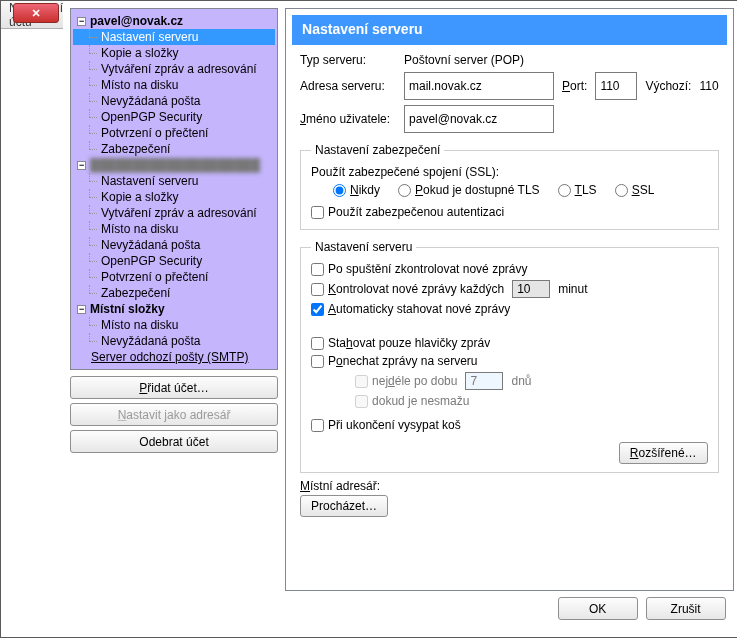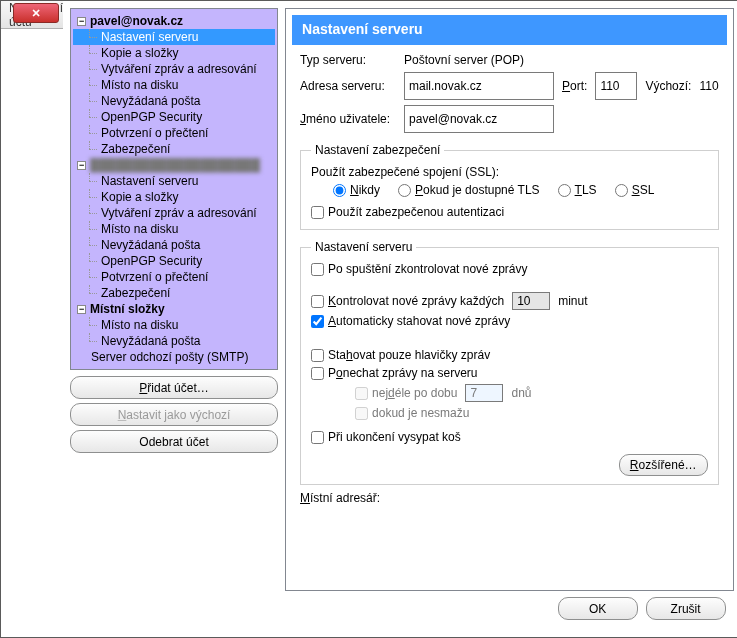--- a/index.html
+++ b/index.html
@@ -21,31 +21,31 @@
   
   .tree { width:208px; border:1px solid #828790; background:#c4b5fd; overflow:auto;
           padding:4px 2px 4px 2px; }
   .tree-item { white-space:nowrap; padding:1px 2px 1px 4px; cursor:default; }
   .tree-root { font-weight:bold; }
   .tree-child { padding-left:28px; position:relative; }
   .tree-child::before { content:""; position:absolute; left:16px; top:0; bottom:50%;
       border-left:1px dotted #999; }
   .tree-child::after  { content:""; position:absolute; left:16px; top:50%; width:8px;
       border-top:1px dotted #999; }
-  .tree-sub { padding-left:18px; }
+  .tree-sub { padding-left:18px;text-decoration:underline; }
   .tree-item.selected { background:#3399ff; color:#fff; }
   .expander { display:inline-block; width:9px; height:9px; border:1px solid #888; background:#fff;
       margin-right:4px; text-align:center; line-height:7px; font-size:9px; vertical-align:middle;}
   .blurred { filter: blur(2px); color:#777; }
 
   
   .leftcol { width:208px; display:flex; flex-direction:column; gap:6px; }
   .sidebuttons { display:flex; flex-direction:column; gap:4px; }
   .btn { border:1px solid #8e8f8f; background:linear-gradient(#fdfdfd,#e7e7e7);
-         border-radius:10px; height:23px; display:flex; align-items:center; justify-content:center;
+         border-radius:3px; height:23px; display:flex; align-items:center; justify-content:center;
          padding:0 10px; cursor:default; }
   .btn.disabled { color:#9a9a9a; }
   .btn.small { height:22px; }
 
   
   .rightcol { flex:1; display:flex; flex-direction:column; gap:6px; }
   .panelbox { flex:1; border:1px solid #828790; background:#fff; padding:0; display:flex; flex-direction:column; }
   .panelhead { background:#3e97ff; color:#fff; font-weight:bold; padding:6px 10px 8px 10px; font-size:14px;
                margin:6px 6px 6px 6px; }
   .panelbody { padding:2px 14px 10px 14px; display:flex; flex-direction:column; gap:6px; }
@@ -126,21 +126,21 @@
         <div class="tree-item tree-child"><span>Nevyžádaná pošta</span></div>
 
         <div class="tree-item tree-sub"><span>Server odchozí pošty (SMTP)</span></div>
       </div>
 
       <div class="sidebuttons">
         <div class="btn">
             <span><span class="u">P</span><span>řidat účet…</span></span>
           </div>
         <div class="btn disabled">
-            <span><span class="u" style="text-decoration-color:#bbb">N</span><span>astavit jako výchozí</span></span>
+            <span><span class="u" style="text-decoration-color:#bbb">N</span><span>astavit jako adresář</span></span>
           </div>
         <div class="btn">
             <span>Odebrat účet</span>
           </div>
       </div>
     </div>
 
     <div class="rightcol">
       <div class="panelbox">
         <div class="panelhead">Nastavení serveru</div>
@@ -196,21 +196,21 @@
           <fieldset class="group" style="padding-bottom:40px;">
             <legend>Nastavení serveru</legend>
 
             <div class="row">
                 <label class="check">
                   <input type="checkbox" style="">
                   <span>Po spuštění zkontrolovat nové zprávy</span>
                 </label>
               </div>
 
-            <div class="row" style="margin-top:16px">
+            <div class="row" style="margin-top:4px">
               <label class="check">
                   <input type="checkbox" style="">
                 <span><span class="u">K</span>ontrolovat nové zprávy každých</span>
                 </label>
               <span class="numbox">10</span>
               <span>minut</span>
             </div>
 
             <div class="row" style="margin-top:4px">
                 <label class="check">
@@ -258,20 +258,23 @@
             <div class="btn small advanced">
                 <span><span class="u">R</span>ozšířené…</span>
               </div>
           </fieldset>
 
           <div>
             <div class="row">
                 <span><span class="u">M</span>ístní adresář:</span>
               </div>
             <div class="pathrow" style="margin-top:2px;">
+              <div class="btn small">
+                  <span>Procházet…</span>
+                </div>
             </div>
           </div>
 
         </div>
       </div>
 
       <div class="footer">
         <div class="btn">
             <span>OK</span>
           </div>

